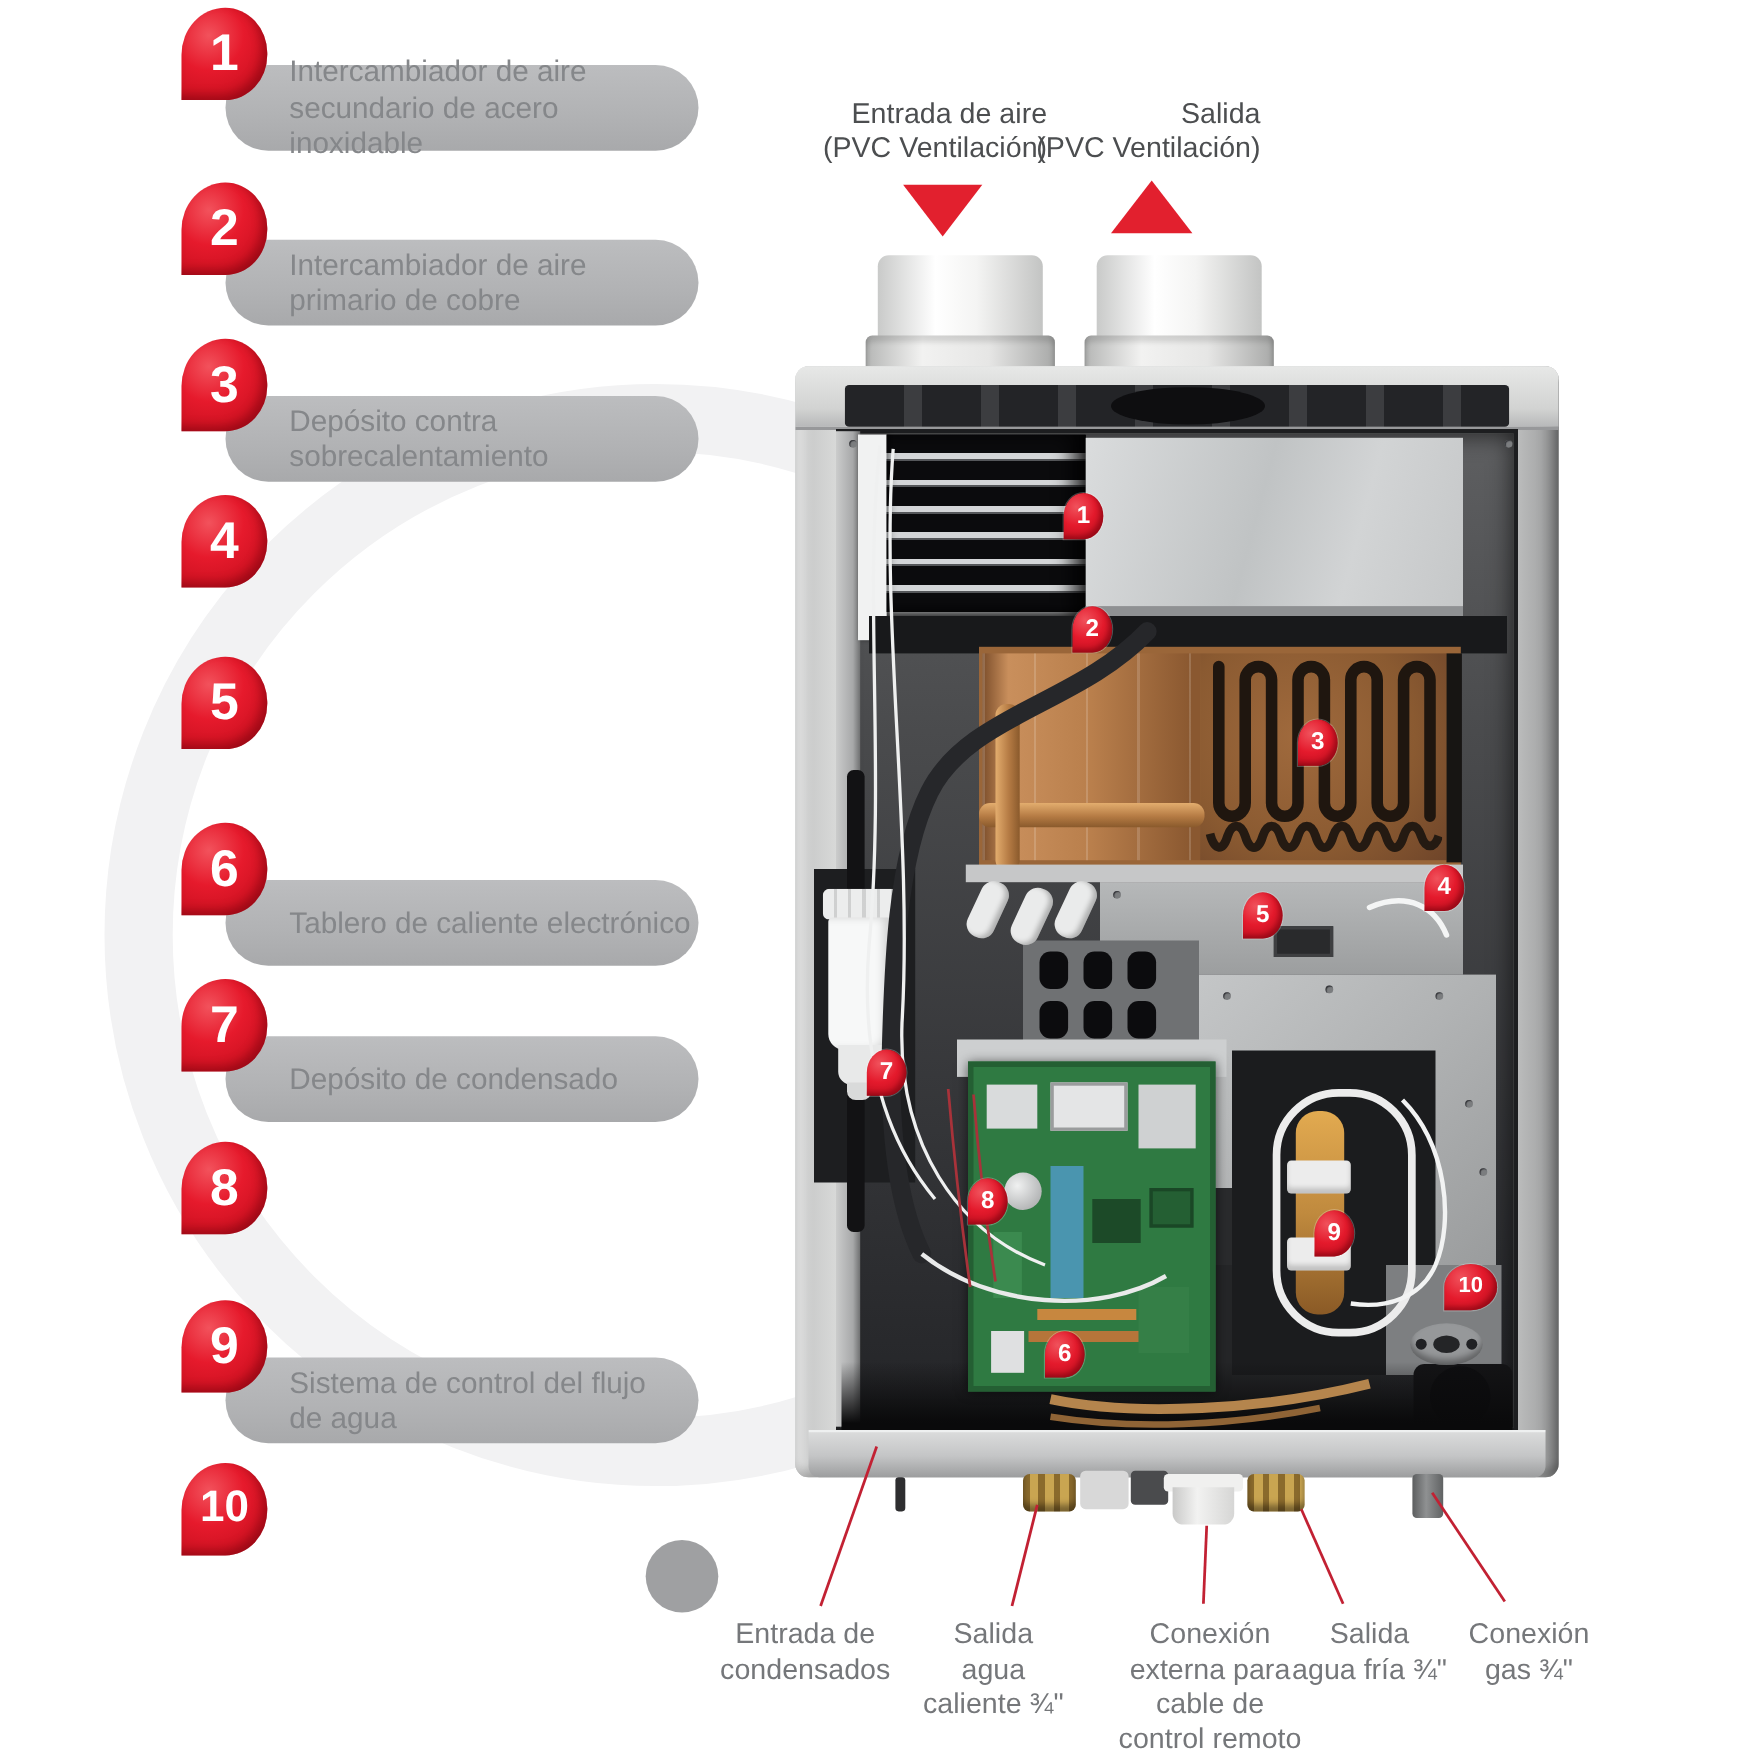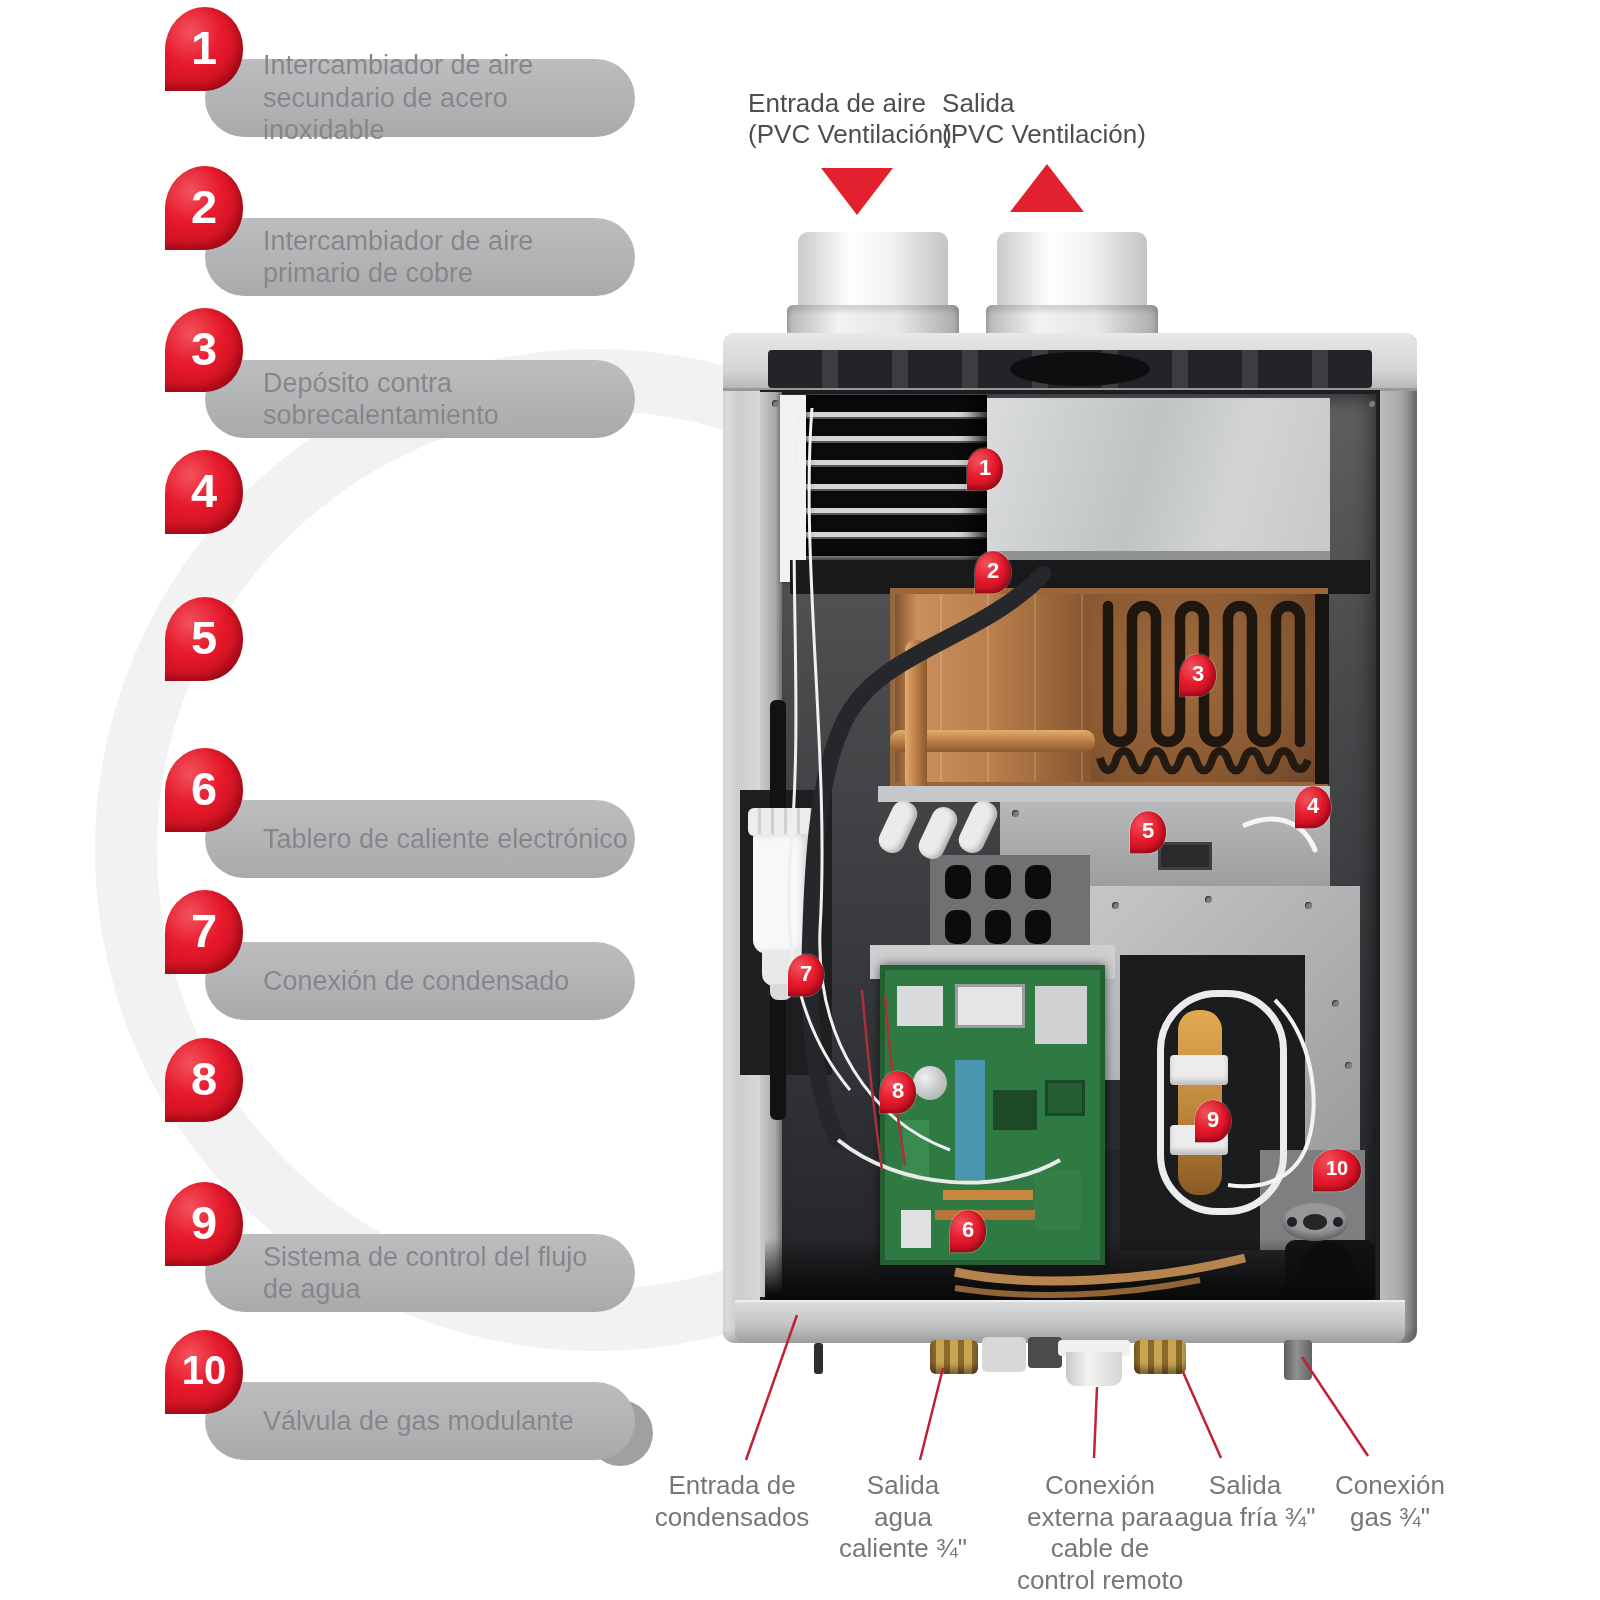--- a/index.html
+++ b/index.html
@@ -19,21 +19,21 @@
     color:#85878a;font-size:27px;line-height:1.2;white-space:pre-line;}
   .legend-badge{position:absolute;left:0;top:0;width:78px;height:84px;
     border-radius:52% 50% 50% 0;
     background:radial-gradient(circle at 32% 30%,#f2525c 0%,#e61a2c 40%,#d01222 72%,#a50d1c 100%);
     box-shadow:inset -5px -5px 9px rgba(110,0,12,.45);
     display:flex;align-items:center;justify-content:center;
     color:#fff;font-size:47px;font-weight:bold;z-index:2;padding-bottom:4px;}
   .legend-badge.wide{font-size:40px;}
 
   
-  .vent-label{position:absolute;top:88px;transform:translateX(-50%);text-align:left;
+  .vent-label{position:absolute;top:88px;transform:translateX(-50%);text-align:right;
     color:#4c4e50;font-size:26px;line-height:1.18;}
   .vent-arrow{position:absolute;width:0;height:0;}
   .vent-arrow.down{border-left:36px solid transparent;border-right:36px solid transparent;
     border-top:47px solid #e2202e;}
   .vent-arrow.up{border-left:37px solid transparent;border-right:37px solid transparent;
     border-bottom:48px solid #e2202e;}
 
   
   .pvc-pipe{position:absolute;width:150px;height:78px;
     background:linear-gradient(90deg,#c9cac9 0%,#ffffff 35%,#f4f4f3 60%,#c3c4c3 100%);
@@ -184,33 +184,32 @@
       </div>
       <div class="legend-item" style="top: 597px;">
         <div class="legend-badge">5</div>
       </div>
       <div class="legend-item" style="top: 748px;">
         <div class="legend-badge">6</div>
         <div class="legend-pill">Tablero de caliente electrónico</div>
       </div>
       <div class="legend-item" style="top: 890px;">
         <div class="legend-badge">7</div>
-        <div class="legend-pill">Conexión de condensado</div>
+        <div class="legend-pill">Depósito de condensado</div>
       </div>
       <div class="legend-item" style="top: 1038px;">
         <div class="legend-badge">8</div>
       </div>
       <div class="legend-item" style="top: 1182px;">
         <div class="legend-badge">9</div>
         <div class="legend-pill">Sistema de control del flujo
 de agua</div>
       </div>
       <div class="legend-item" style="top: 1330px;">
         <div class="legend-badge wide">10</div>
-        <div class="legend-pill">Válvula de gas modulante</div>
       </div>
     </div>
 
   <div id="vents">
       <div class="vent-label" style="left: 850px;">
         <div>Entrada de aire</div>
         <div>(PVC Ventilación)</div>
       </div>
       <div class="vent-arrow down" style="left: 821px; top: 168px;"></div>
       <div class="vent-label" style="left: 1044px;">

